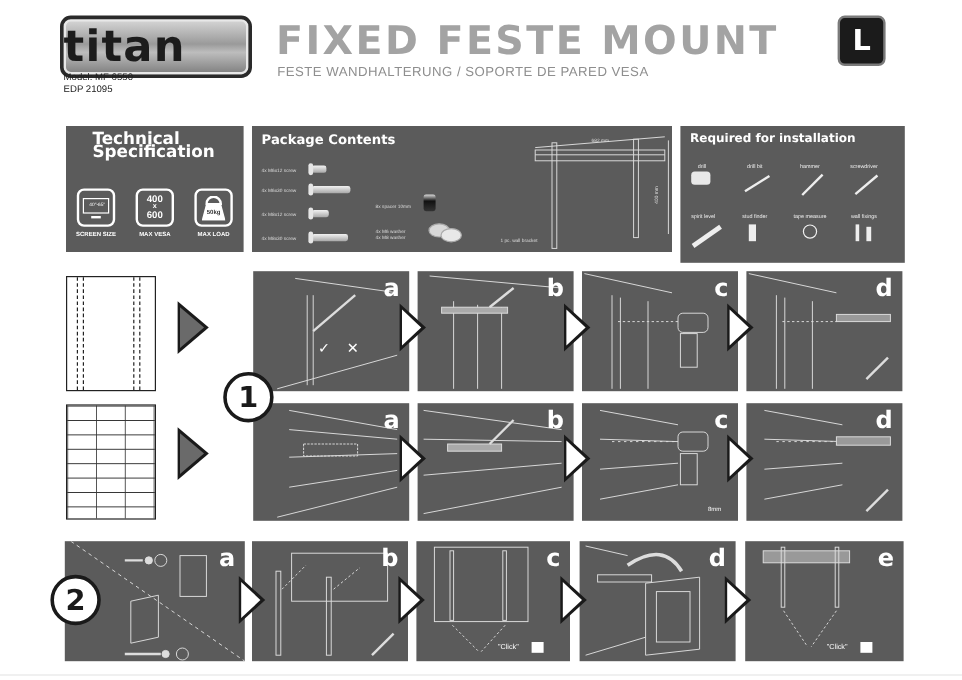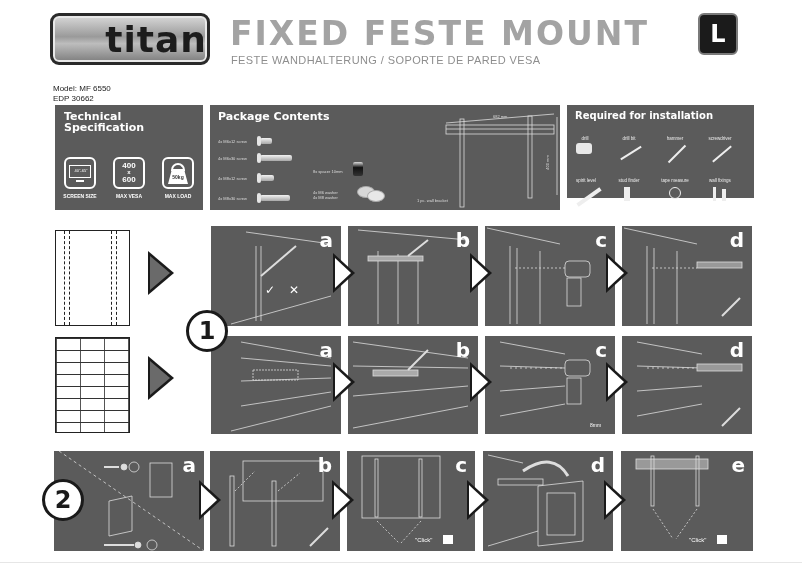--- a/index.html
+++ b/index.html
@@ -5,23 +5,23 @@
   * { box-sizing: border-box; margin: 0; padding: 0; }
   html, body { width: 802px; height: 567px; background: #ffffff; overflow: hidden; }
   body { position: relative; font-family: "Liberation Sans", sans-serif; color: #2a2a2a; }
   .panel { position: absolute; background: #5b5b5b; }
   .panel-title { position: absolute; color: #fff; font-weight: bold; font-family: "DejaVu Sans", sans-serif; }
 
   
   .logo { position: absolute; left: 50px; top: 13px; width: 160px; height: 52px; border-radius: 9px;
           background: linear-gradient(180deg,#d8d8d8 0%,#9a9a9a 45%,#bdbdbd 60%,#7d7d7d 100%);
           border: 3px solid #2a2a2a; box-shadow: inset 0 0 0 2px #e8e8e8; }
-  .logo span { position: absolute; left: 0; right: 0; top: 3px; text-align: right; font-family: "DejaVu Sans", sans-serif;
+  .logo span { position: absolute; left: 0; right: 0; top: 3px; text-align: left; font-family: "DejaVu Sans", sans-serif;
                font-weight: bold; font-size: 36px; letter-spacing: 1px; color: #1c1c1c; }
-  .model { position: absolute; left: 53px; top: 84px; font-size: 8px; line-height: 10px; color: #222; }
+  .model { position: absolute; left: 53px; top: 60px; font-size: 8px; line-height: 10px; color: #222; }
   .main-title { position: absolute; left: 230px; top: 14px; font-family: "DejaVu Sans", sans-serif; font-weight: bold;
                 font-size: 33px; letter-spacing: 2px; color: #a3a3a3; }
   .sub-title { position: absolute; left: 231px; top: 54px; font-size: 11px; letter-spacing: 0.4px; color: #8e8e8e; }
   .size-badge { position: absolute; left: 698px; top: 13px; width: 40px; height: 42px; border-radius: 6px;
                 background: #1b1b1b; border: 2px solid #7a7a7a; color: #fff; font-family: "DejaVu Sans", sans-serif;
                 font-weight: bold; font-size: 24px; text-align: center; line-height: 38px; }
 
   
   .spec-icon { position: absolute; width: 32px; height: 32px; border: 2px solid #fff; border-radius: 6px; }
   .spec-label { position: absolute; width: 50px; text-align: center; font-size: 5px; font-weight: bold; color: #fff; }
@@ -53,28 +53,28 @@
   .footer-line { position: absolute; left: 0; top: 562px; width: 802px; height: 1px; background: #e6e6e6; }
 </style>
 </head>
 <body>
 
 <div class="logo">
     <span>titan</span>
   </div>
 <div class="model">
   <div>Model: MF 6550</div>
-  <div>EDP 30662</div>
+  <div>EDP 21095</div>
 </div>
 <div class="main-title">FIXED FESTE MOUNT</div>
 <div class="sub-title">FESTE WANDHALTERUNG / SOPORTE DE PARED VESA</div>
 <div class="size-badge">L</div>
 
 <div class="panel" style="left:55px;top:105px;width:148px;height:105px;">
-  <div class="panel-title" style="left:9px;top:6px;font-size:11px;line-height:11px;">
+  <div class="panel-title" style="left:22px;top:6px;font-size:14px;line-height:11px;">
     <div>Technical</div>
     <div>Specification</div>
   </div>
   <div class="spec-icon" style="left:9px;top:52px;">
     <div style="position:absolute;left:3px;top:6px;width:22px;height:13px;border:1.5px solid #fff;"></div>
     <div style="position:absolute;left:4px;top:9px;width:22px;font-size:4px;color:#fff;text-align:center;">40"-65"</div>
     <div style="position:absolute;left:10px;top:21px;width:8px;height:2px;background:#fff;"></div>
   </div>
   <div class="spec-label" style="left:0px;top:88px;">SCREEN SIZE</div>
 
@@ -124,21 +124,21 @@
       <rect x="250" y="14" width="4" height="88"></rect>
       <rect x="318" y="11" width="4" height="82"></rect>
       <line x1="347" y1="12" x2="347" y2="90"></line>
     </g>
     <text x="283" y="16" fill="#ddd" font-size="4" font-family="Liberation Sans, sans-serif"></text>
   </svg>
   <div class="pkg-label" style="left:283px;top:9px;">682 mm</div>
   <div class="pkg-label" style="left:330px;top:55px;transform:rotate(-90deg);">400 mm</div>
 </div>
 
-<div class="panel" style="left:567px;top:105px;width:187px;height:93px;">
+<div class="panel" style="left:567px;top:105px;width:187px;height:114px;">
   <div class="panel-title" style="left:8px;top:5px;font-size:10px;">Required for installation</div>
 
   <div class="tool-label" style="left:-7px;top:31px;">drill</div>
   <div style="position:absolute;left:9px;top:38px;width:16px;height:11px;background:#e8e8e8;border-radius:3px;"></div>
   <div class="tool-label" style="left:37px;top:31px;">drill bit</div>
   <div style="position:absolute;left:52px;top:47px;width:24px;height:2px;background:#eee;transform:rotate(-32deg);"></div>
   <div class="tool-label" style="left:83px;top:31px;">hammer</div>
   <div style="position:absolute;left:98px;top:48px;width:24px;height:2px;background:#eee;transform:rotate(-45deg);"></div>
   <div class="tool-label" style="left:128px;top:31px;">screwdriver</div>
   <div style="position:absolute;left:143px;top:48px;width:24px;height:2px;background:#eee;transform:rotate(-40deg);"></div>

